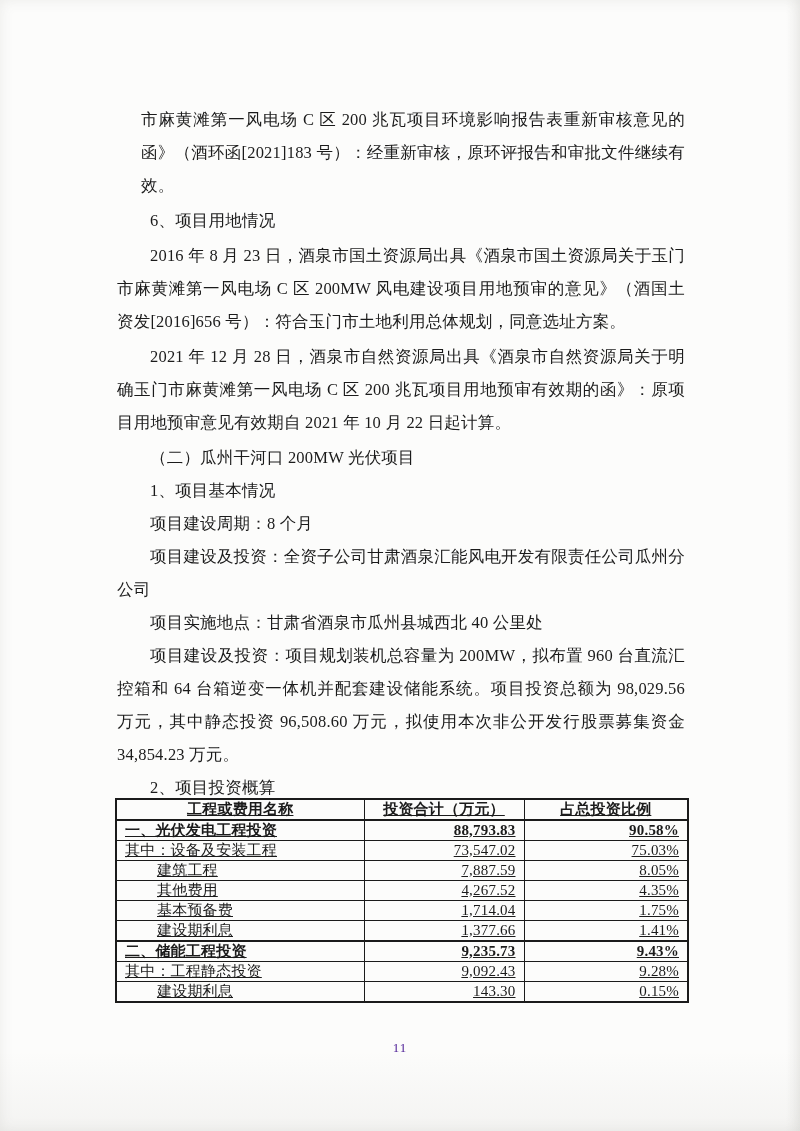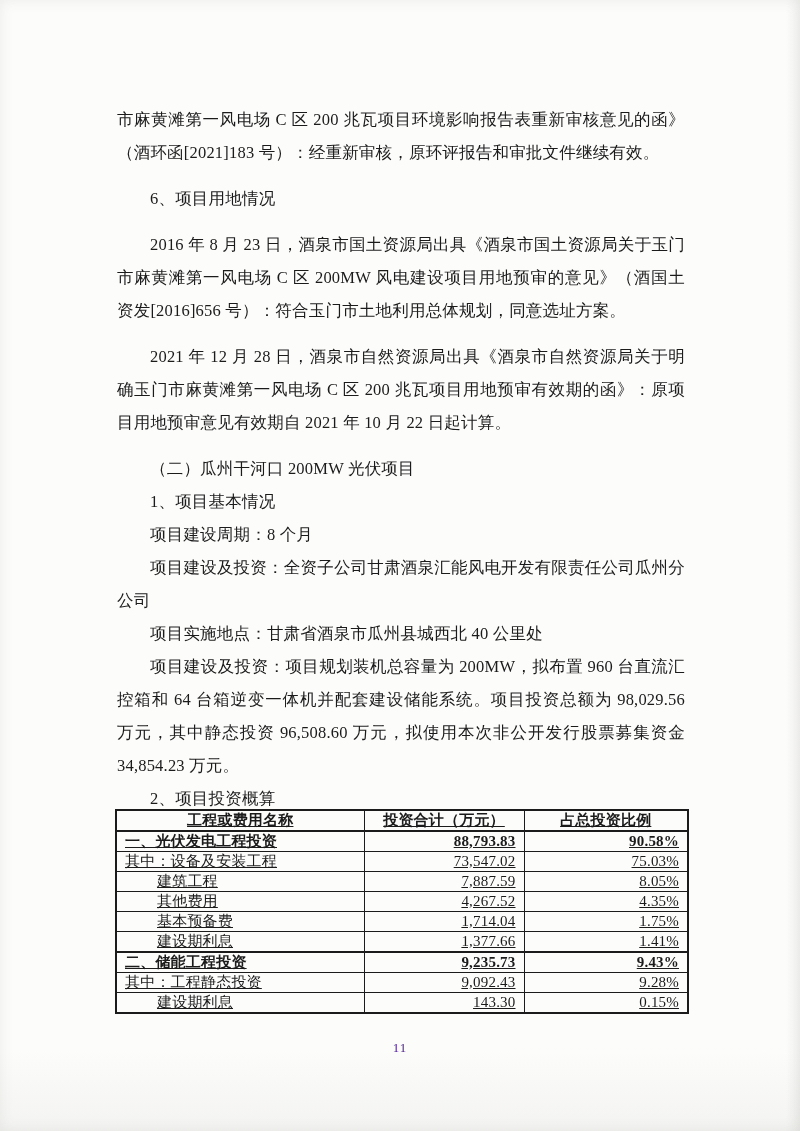--- a/index.html
+++ b/index.html
@@ -32,22 +32,22 @@
     position: absolute;
     left: 117px;
     top: 103px;
     width: 568px;
     font-size: 16.5px;
     line-height: 33px;
     text-align: justify;
     letter-spacing: 0.2px;
   }
   .content p { margin: 0; text-indent: 2em; }
-  .content p.no-indent { text-indent: 0; }
-  .content .gap { margin-top: 13px; }
+  .content p.no-indent { text-indent: 0; margin-left: 24px; }
+  .content .gap { margin-top: 2px; }
   .bold { font-weight: normal; }
 
   table.budget {
     border-collapse: collapse;
     table-layout: fixed;
     width: 572px;
     margin-left: -2px;
     margin-top: -6px;
     font-size: 15px;
     line-height: normal;

